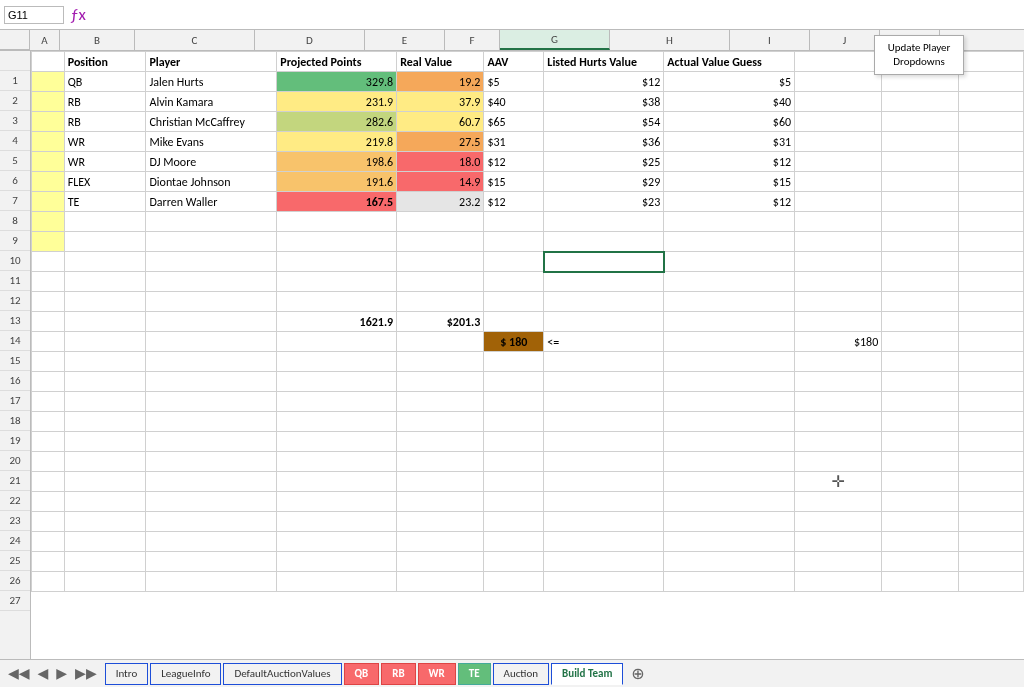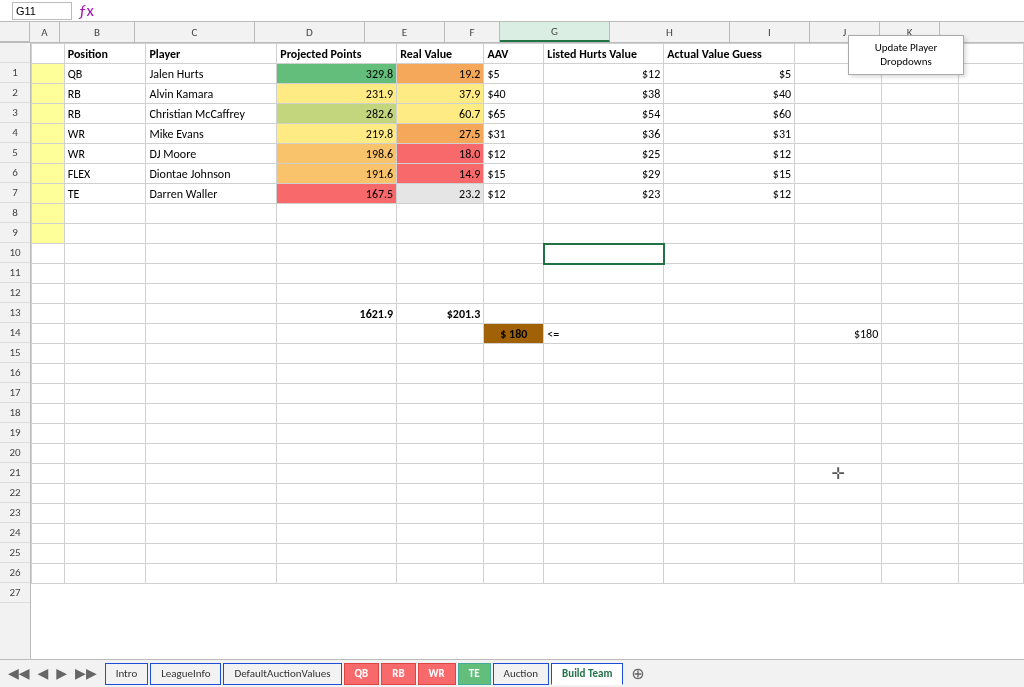--- a/index.html
+++ b/index.html
@@ -35,36 +35,36 @@
       font-size: 12px;
       vertical-align: middle;
     }
     .text-right { text-align: right; }
 
     
     .pp-green { background: #63be7b; }
     .pp-yellow-green { background: #c3d67e; }
     .pp-yellow { background: #ffeb84; }
     .pp-orange { background: #f8c36b; }
-    .pp-red { background: #f8696b; }
+    .pp-red { background: #f8696b; font-weight: bold; }
 
     
     .rv-orange { background: #f5a85a; }
     .rv-yellow { background: #ffeb84; }
     .rv-red { background: #f8696b; margin-left: 16px; }
 
     .bold { font-weight: bold; }
     .selected-cell { border: 2px solid #217346 !important; }
 
     
     .update-btn {
       position: absolute;
       right: 60px;
       top: 35px;
-      width: 116px;
+      width: 90px;
       height: 40px;
       background: #fff;
       border: 1px solid #aaa;
       box-shadow: 2px 2px 4px rgba(0,0,0,0.15);
       display: flex; align-items: center; justify-content: center;
       text-align: center;
       font-size: 11px;
       cursor: pointer;
       line-height: 1.3;
       padding: 8px;
@@ -95,22 +95,22 @@
       border-bottom: 1px solid #fff;
       font-weight: bold;
       color: #217346;
     }
     .sheet-tab.red-tab { background: #f8696b; color: #fff; font-weight: bold; border-color: #d44; }
     .sheet-tab.green-tab { background: #63be7b; color: #fff; font-weight: bold; border-color: #4a9; }
     .add-sheet { font-size: 16px; color: #666; cursor: pointer; padding: 0 6px; }
 
     .formula-bar-area {
       display: flex; align-items: center;
-      height: 22px; border-bottom: 1px solid #bbb;
-      background: #fff; padding: 0 12px; gap: 6px;
+      height: 30px; border-bottom: 1px solid #bbb;
+      background: #fff; padding: 0 4px; gap: 6px;
     }
     .name-box { width: 60px; border: 1px solid #bbb; height: 18px; font-size: 11px; padding: 0 3px; }
     .formula-bar { flex: 1; height: 18px; border: none; font-size: 11px; padding: 0 3px; }
 
     .yellow-col { background: #ffff99; }
   </style>
 </head>
 <body>
 
 <div class="excel-container" style="position:relative;">

